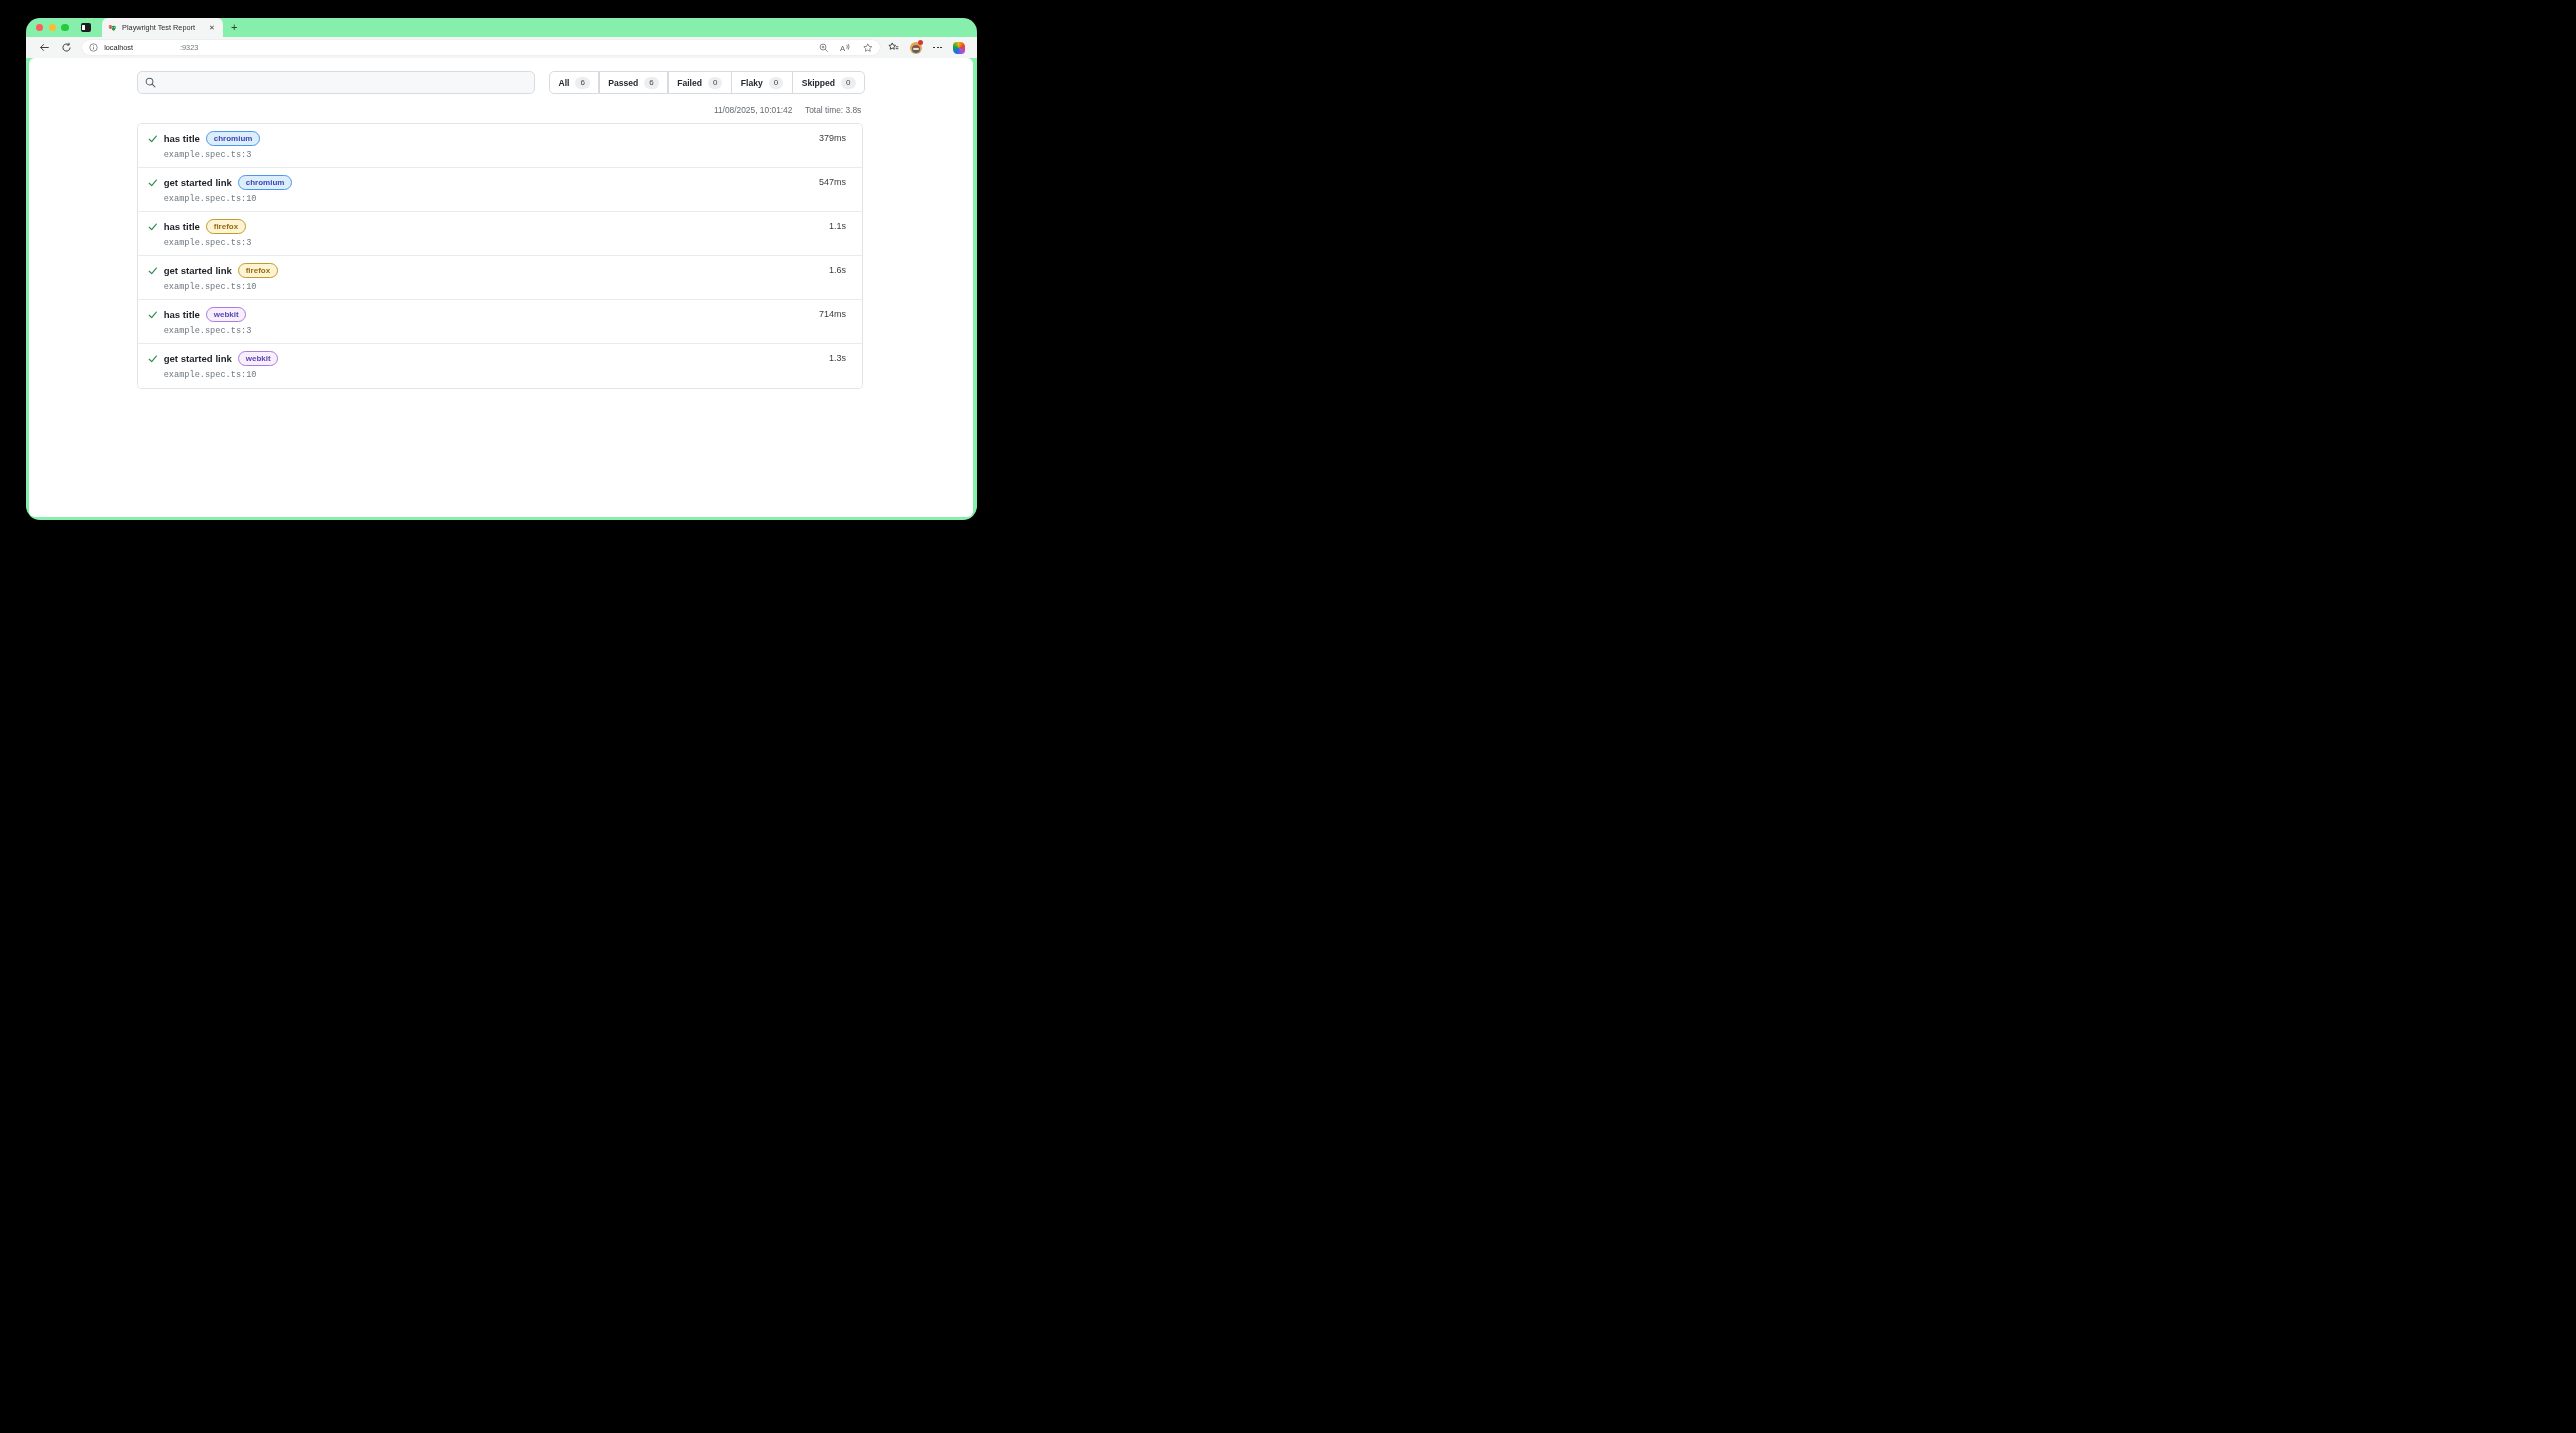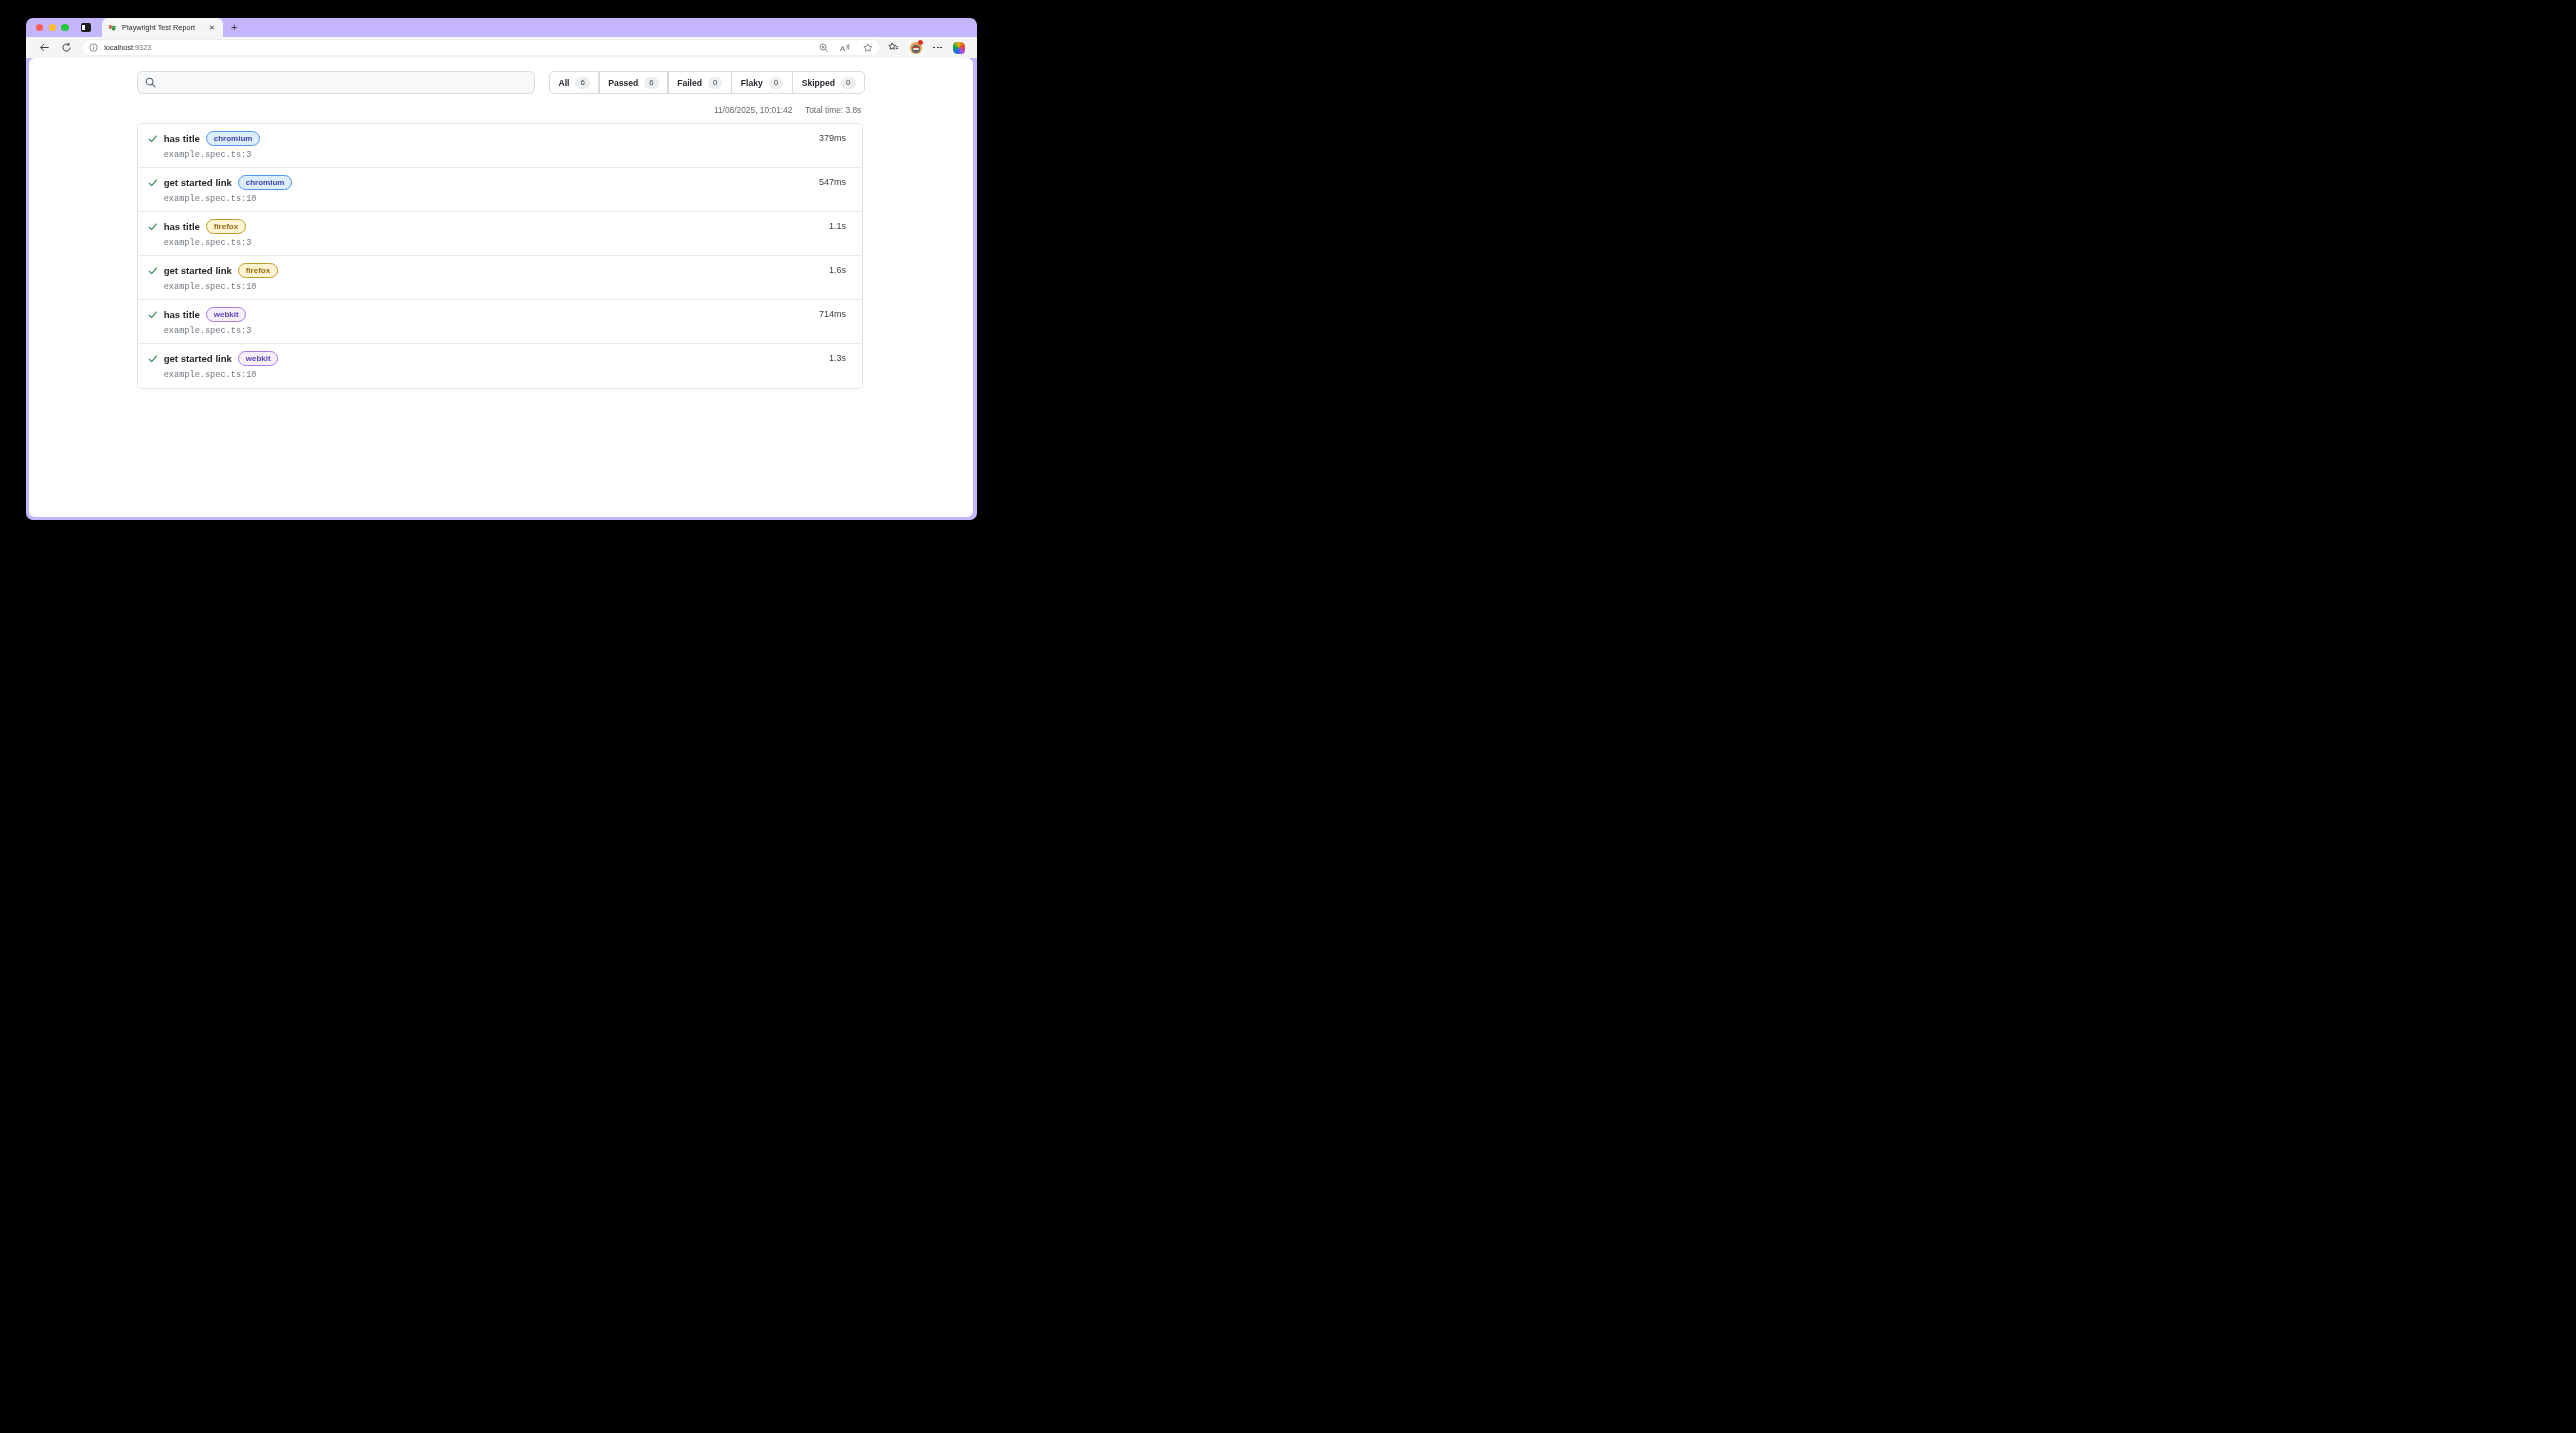--- a/index.html
+++ b/index.html
@@ -8,22 +8,22 @@
   body {
     background: #000;
     font-family: "Liberation Sans", sans-serif;
     overflow: hidden;
     position: relative;
   }
   
   .window {
     position: absolute; left: 25.6px; top: 18px;
     width: 951px; height: 502px;
-    background: #c4b5fd;
-    border-radius: 7px;
+    background: #86efac;
+    border-radius: 14px;
     box-shadow: 0 11.5px 32px rgba(0,0,0,.55);
     overflow: hidden;
   }
   
   .tabstrip { height: 19px; display: flex; align-items: center; padding-left: 10.2px; position: relative; }
   .traffic { display: flex; gap: 5.1px; align-items: center; }
   .tl { width: 7.7px; height: 7.7px; border-radius: 50%; }
   .tl.red { background: #ff5f57; } .tl.yellow { background: #febc2e; } .tl.green { background: #28c840; }
   .sidebar-btn { margin-left: 12px; width: 9.6px; height: 8.3px; background: #1c1c1c; border-radius: 1.9px; position: relative; }
   .sidebar-btn::after { content: ""; position: absolute; left: 1.3px; top: 1.3px; bottom: 1.3px; width: 2.6px; background: #fff; border-radius: 0.6px; }
@@ -39,21 +39,21 @@
   .nav-ico { width: 11px; height: 11px; display: block; }
   .btn-back { margin-left: 4.5px; margin-right: 11px; }
   .btn-reload { margin-right: 9.6px; }
   .addressbar {
     flex: 1; height: 15.3px; border-radius: 8px; background: #fff;
     box-shadow: 0 0 0 0.3px rgba(0,0,0,.10);
     display: flex; align-items: center; padding: 0 7.7px; margin-right: 8.3px;
   }
   .url { font-size: 7.3px; margin-left: 5.8px; }
   .url .host { color: #1d1d1f; }
-  .url .port { color: #6f7379; }
+  .url .port { color: #6f7379; padding-left: 47px; }
   .ab-spacer { flex: 1; }
   .ab-icons { display: flex; align-items: center; gap: 12px; }
   .right-icons { display: flex; align-items: center; gap: 11px; margin-right: 2.6px; }
   .avatar { width: 12px; height: 12px; border-radius: 50%; background: radial-gradient(circle at 50% 42%, #e5ad63 0%, #d99e4f 100%); position: relative; overflow: visible; }
   .avatar .hood { position: absolute; left: 1.9px; top: 3.2px; width: 8.3px; height: 8.3px; border-radius: 50%; background: #5d6165; overflow: hidden; }
   .avatar .band { position: absolute; left: 0; top: 2.2px; width: 8.3px; height: 1.3px; background: #c8432e; }
   .avatar .face { position: absolute; left: 1.3px; top: 3.5px; width: 5.8px; height: 1.9px; border-radius: 1.3px; background: #e9e2cf; }
   .avatar .dot-badge { position: absolute; right: -1.3px; top: -1.3px; width: 5.1px; height: 5.1px; border-radius: 50%; background: #d8382c; }
   .more-dots { display: flex; gap: 1.6px; }
   .more-dots i { width: 1.9px; height: 1.9px; border-radius: 50%; background: #1c1c1c; }

